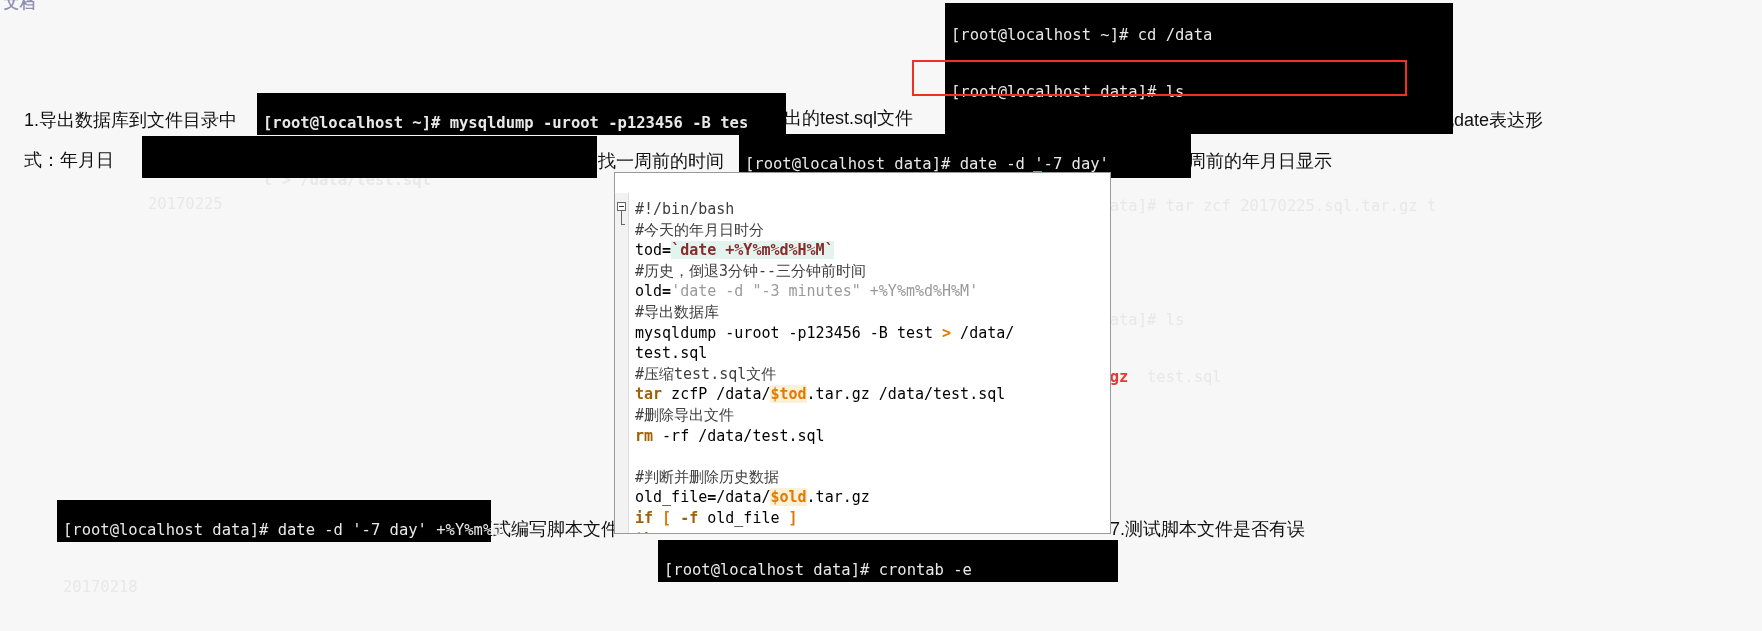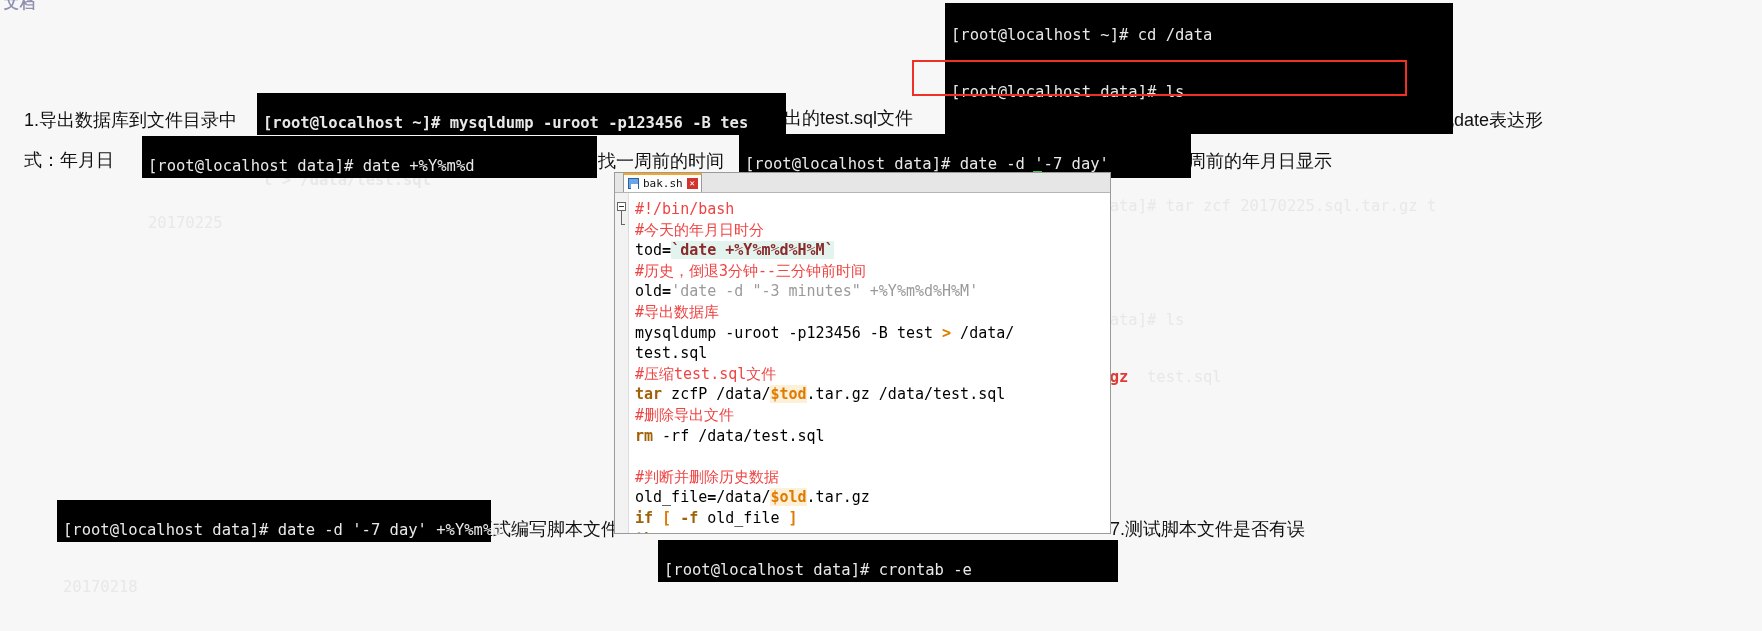--- a/index.html
+++ b/index.html
@@ -77,21 +77,21 @@
   }
   .foldbox:after{content:"";position:absolute;left:1px;top:3px;width:5px;height:1px;background:#333;}
   .foldline{position:absolute;left:6px;top:18px;width:1px;height:14px;background:#666;}
   .foldline:after{content:"";position:absolute;left:0;top:13px;width:4px;height:1px;background:#666;}
   .code{
     flex:1 1 auto;
     font-family:"DejaVu Sans Mono","Liberation Mono",monospace;
     font-size:15px;line-height:20.6px;color:#000;
     padding:6px 0 0 6px;box-sizing:border-box;white-space:pre;overflow:hidden;
   }
-  .code .cm{color:#ef4444;text-align:right;}
+  .code .cm{color:#404040;text-align:right;}
   .code .kw{color:#a16207;font-weight:bold;}
   .code .var{color:#e07b00;font-weight:bold;background:#fdf0d8;}
   .code .str{color:#9a9a9a;}
   .code .bq{background:#e3f4ef;color:#8a2a2a;font-weight:bold;}
   .code .op{color:#e07b00;font-weight:bold;}
   .code .eq{color:#000;font-weight:bold;}
 </style>
 </head>
 <body>
 
@@ -140,21 +140,20 @@
 <span>est.sql</span>
 <br>
 <span>[root@localhost data]# ls</span>
 <br>
 <span class="red">20170225.sql.tar.gz</span><span>  test.sql</span>
 </div>
 
 <div class="hl-box" style="position:absolute;left:912px;top:60px;width:495px;height:36px;"></div>
 
 <div class="term" style="left:107px;top:136px;width:455px;height:42px;">
-<span>[root@localhost data]# date +%Y%m%d</span>
 <br>
 <span>20170225</span>
 </div>
 
 <div class="term" style="left:704px;top:134px;width:452px;height:44px;">
 <span>[root@localhost data]# date -d '-7 day'</span>
 <br>
 <span>2017年 02月 18日 星期六 10:55:50 CST</span>
 </div>
 <div style="position:absolute;left:1033px;top:171px;width:9px;height:8px;background:#3bd23b;"></div>
@@ -163,27 +162,20 @@
 <span>[root@localhost data]# date -d '-7 day' +%Y%m%d</span>
 <br>
 <span>20170218</span>
 </div>
 
 <div class="term" style="left:623px;top:540px;width:460px;height:42px;">
 <span>[root@localhost data]# crontab -e</span>
 </div>
 
 <div class="editor">
-  <div class="edtabbar">
-    <div class="edtab">
-      <span class="savedisk"></span>
-      <span>bak.sh</span>
-      <span class="closex">✕</span>
-    </div>
-  </div>
   <div class="edbody">
     <div class="foldcol">
       <span class="foldbox"></span>
       <span class="foldline"></span>
     </div>
     <div class="code"><span class="cm">#!/bin/bash</span>
 <span class="cm">#今天的年月日时分</span>
 tod<span class="eq">=</span><span class="bq">`date +%Y%m%d%H%M`</span>
 <span class="cm">#历史，倒退3分钟--三分钟前时间</span>
 old<span class="eq">=</span><span class="str">'date -d "-3 minutes" +%Y%m%d%H%M'</span>

